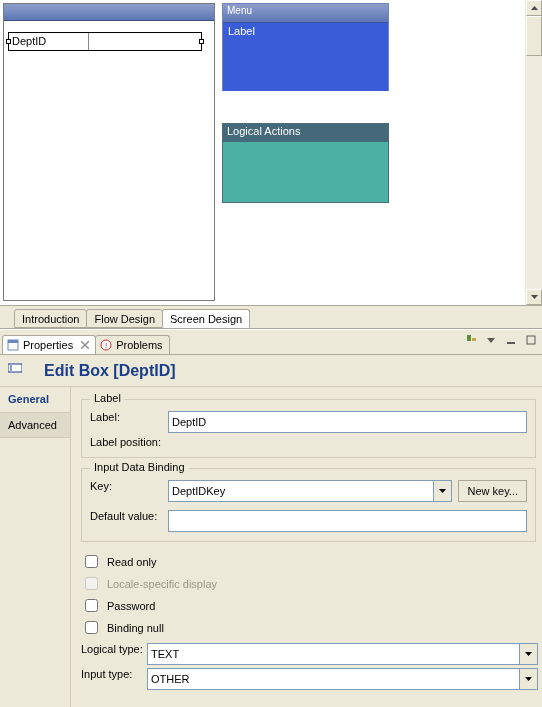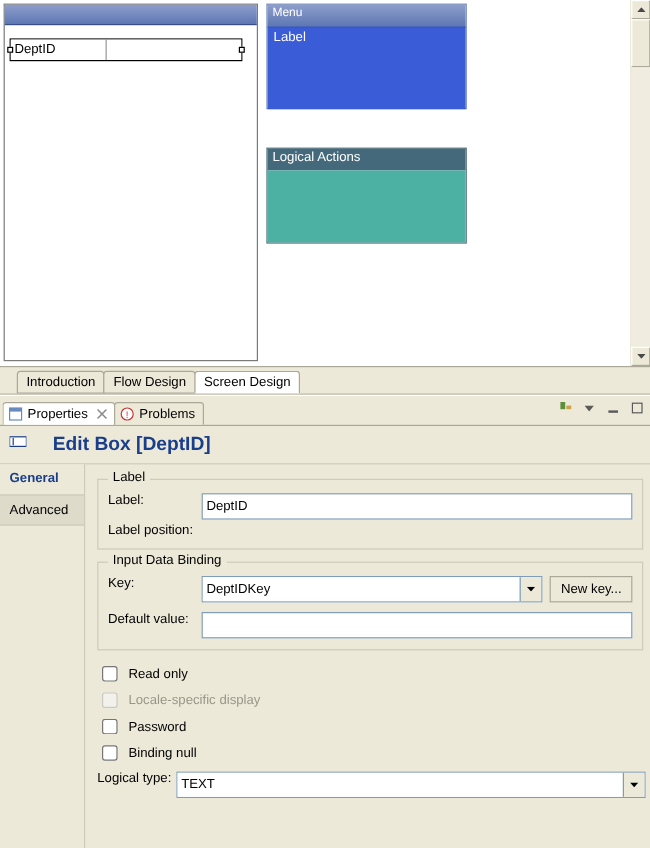--- a/index.html
+++ b/index.html
@@ -239,19 +239,30 @@
             <div class="lbl">Logical type:</div>
             <div class="combo">
               <input value="TEXT" style="">
               <div class="cbtn">
                   <svg width="7" height="4">
                     <polygon points="0,0 7,0 3.5,4" fill="#000"></polygon>
                   </svg>
                 </div>
             </div>
           </div>
+          <div class="row">
+            <div class="lbl">Input type:</div>
+            <div class="combo">
+              <input value="OTHER" style="">
+              <div class="cbtn">
+                  <svg width="7" height="4">
+                    <polygon points="0,0 7,0 3.5,4" fill="#000"></polygon>
+                  </svg>
+                </div>
+            </div>
+          </div>
         </div>
 
       </div>
     </div>
   </div>
 
 </div>
 
 </body></html>

